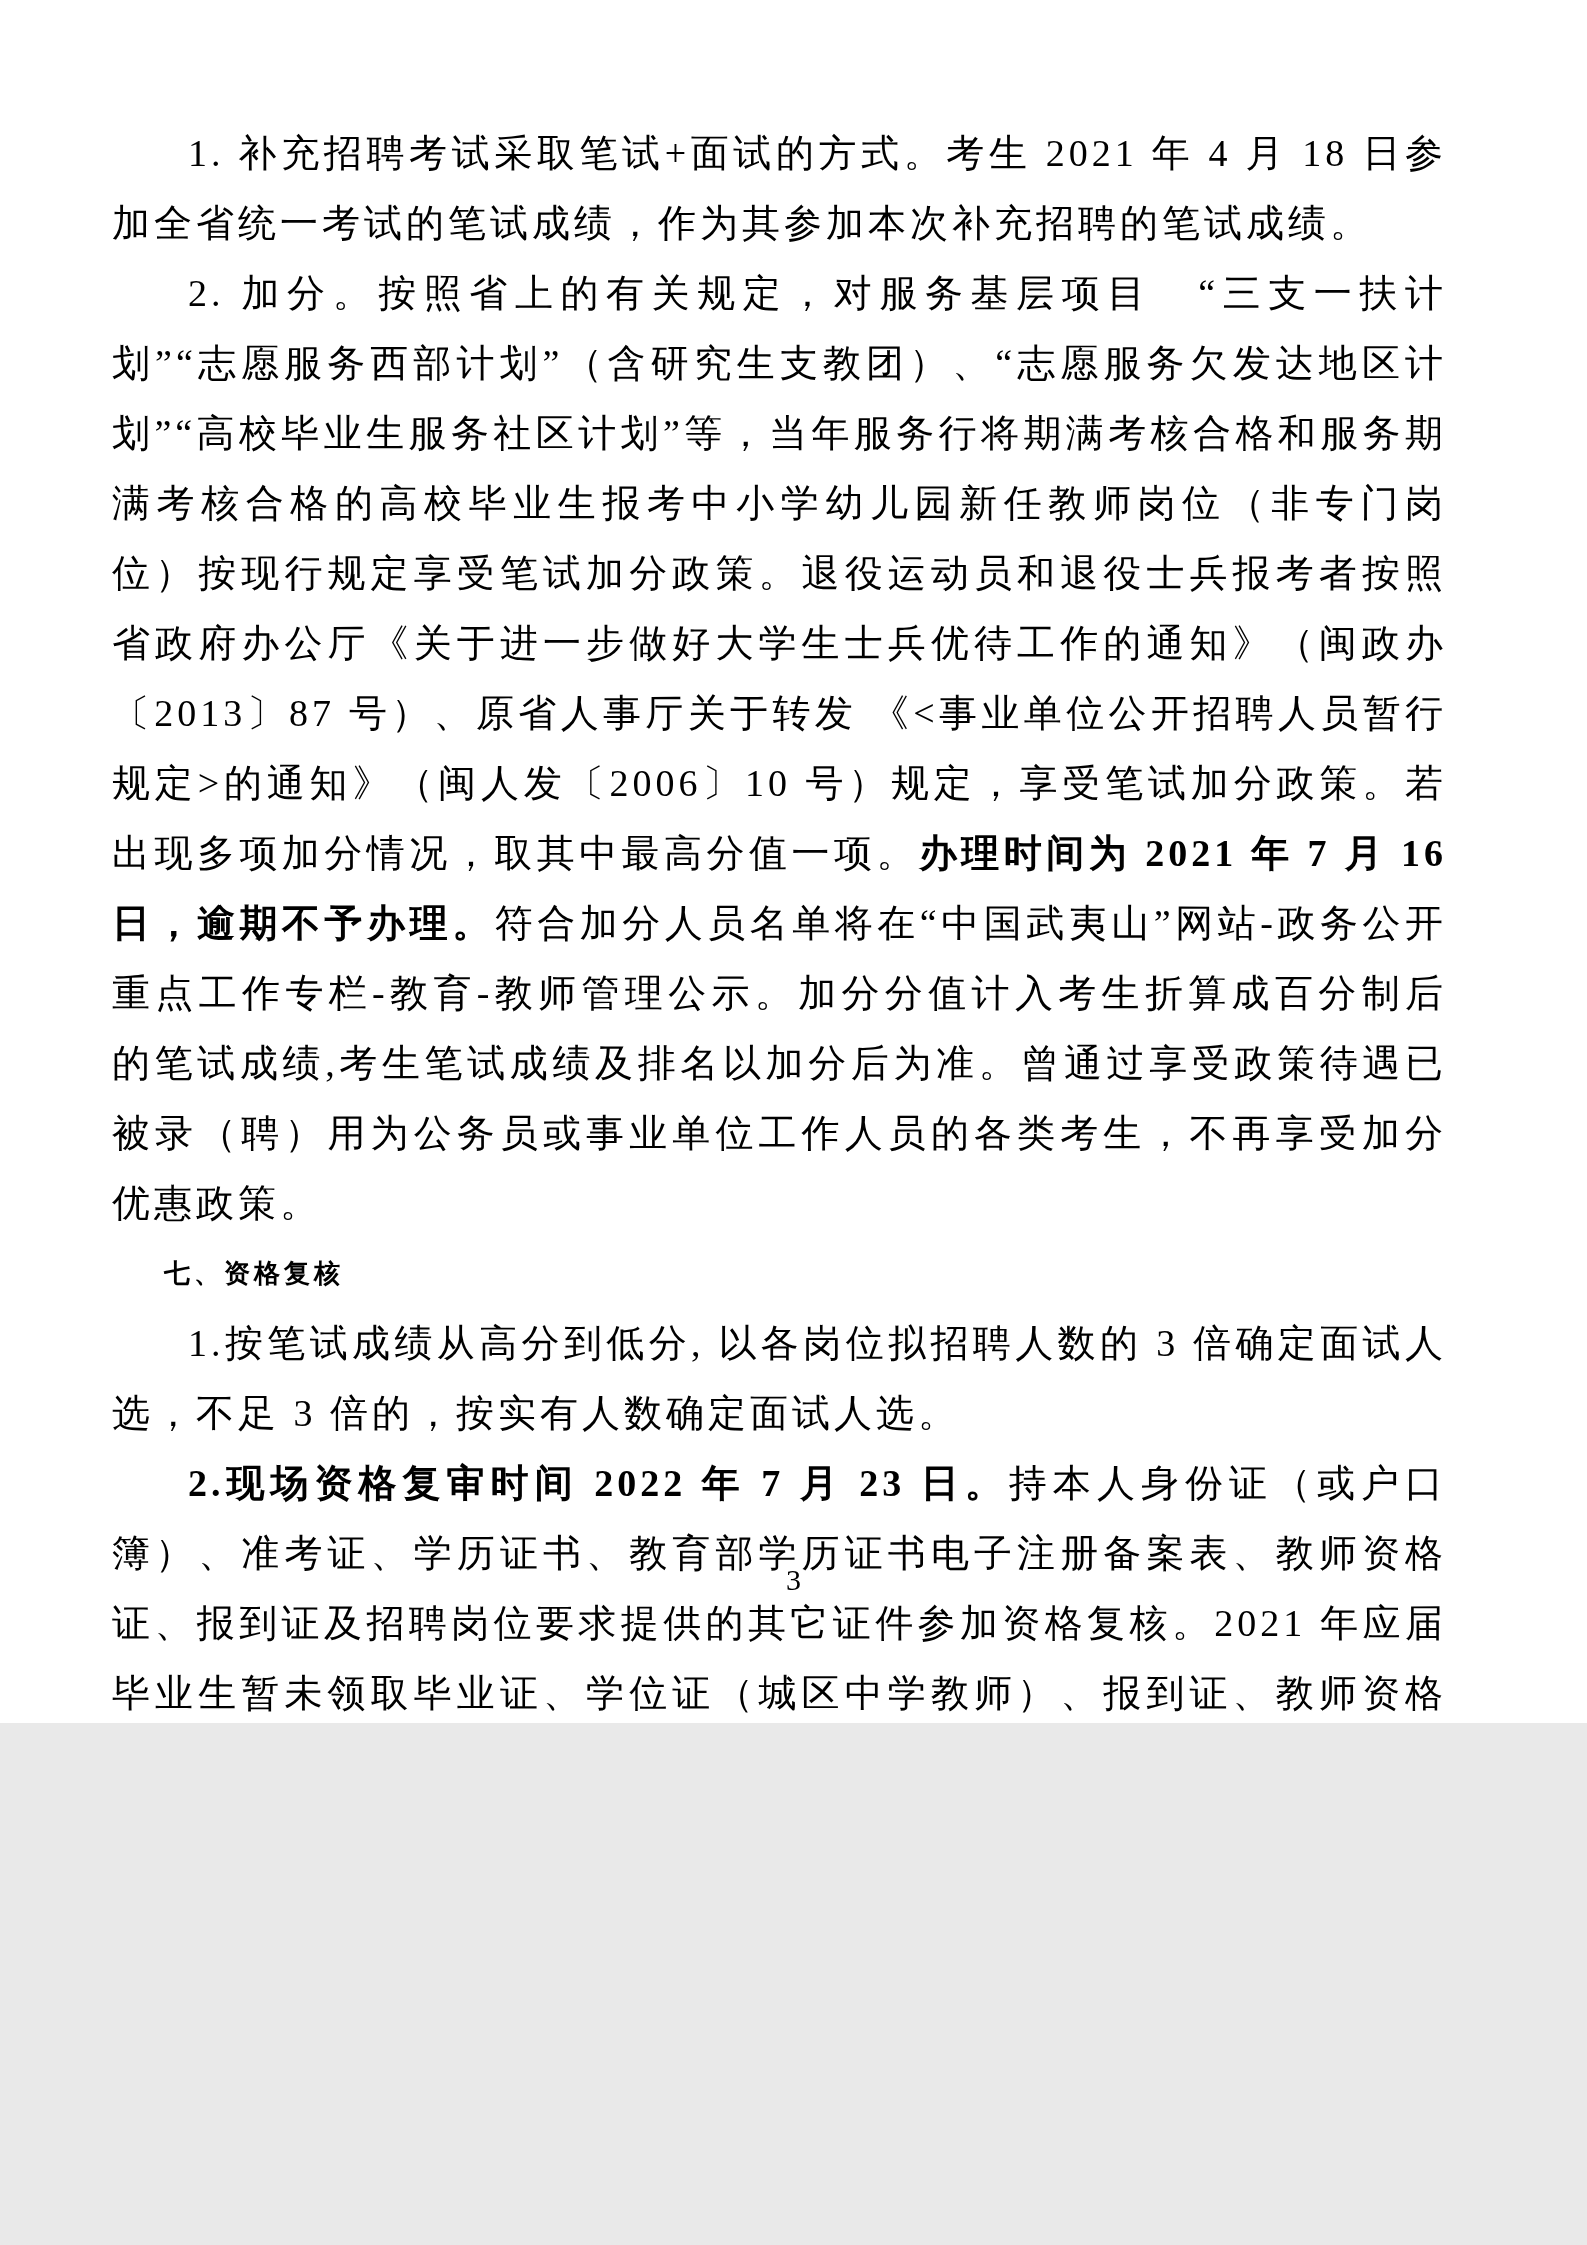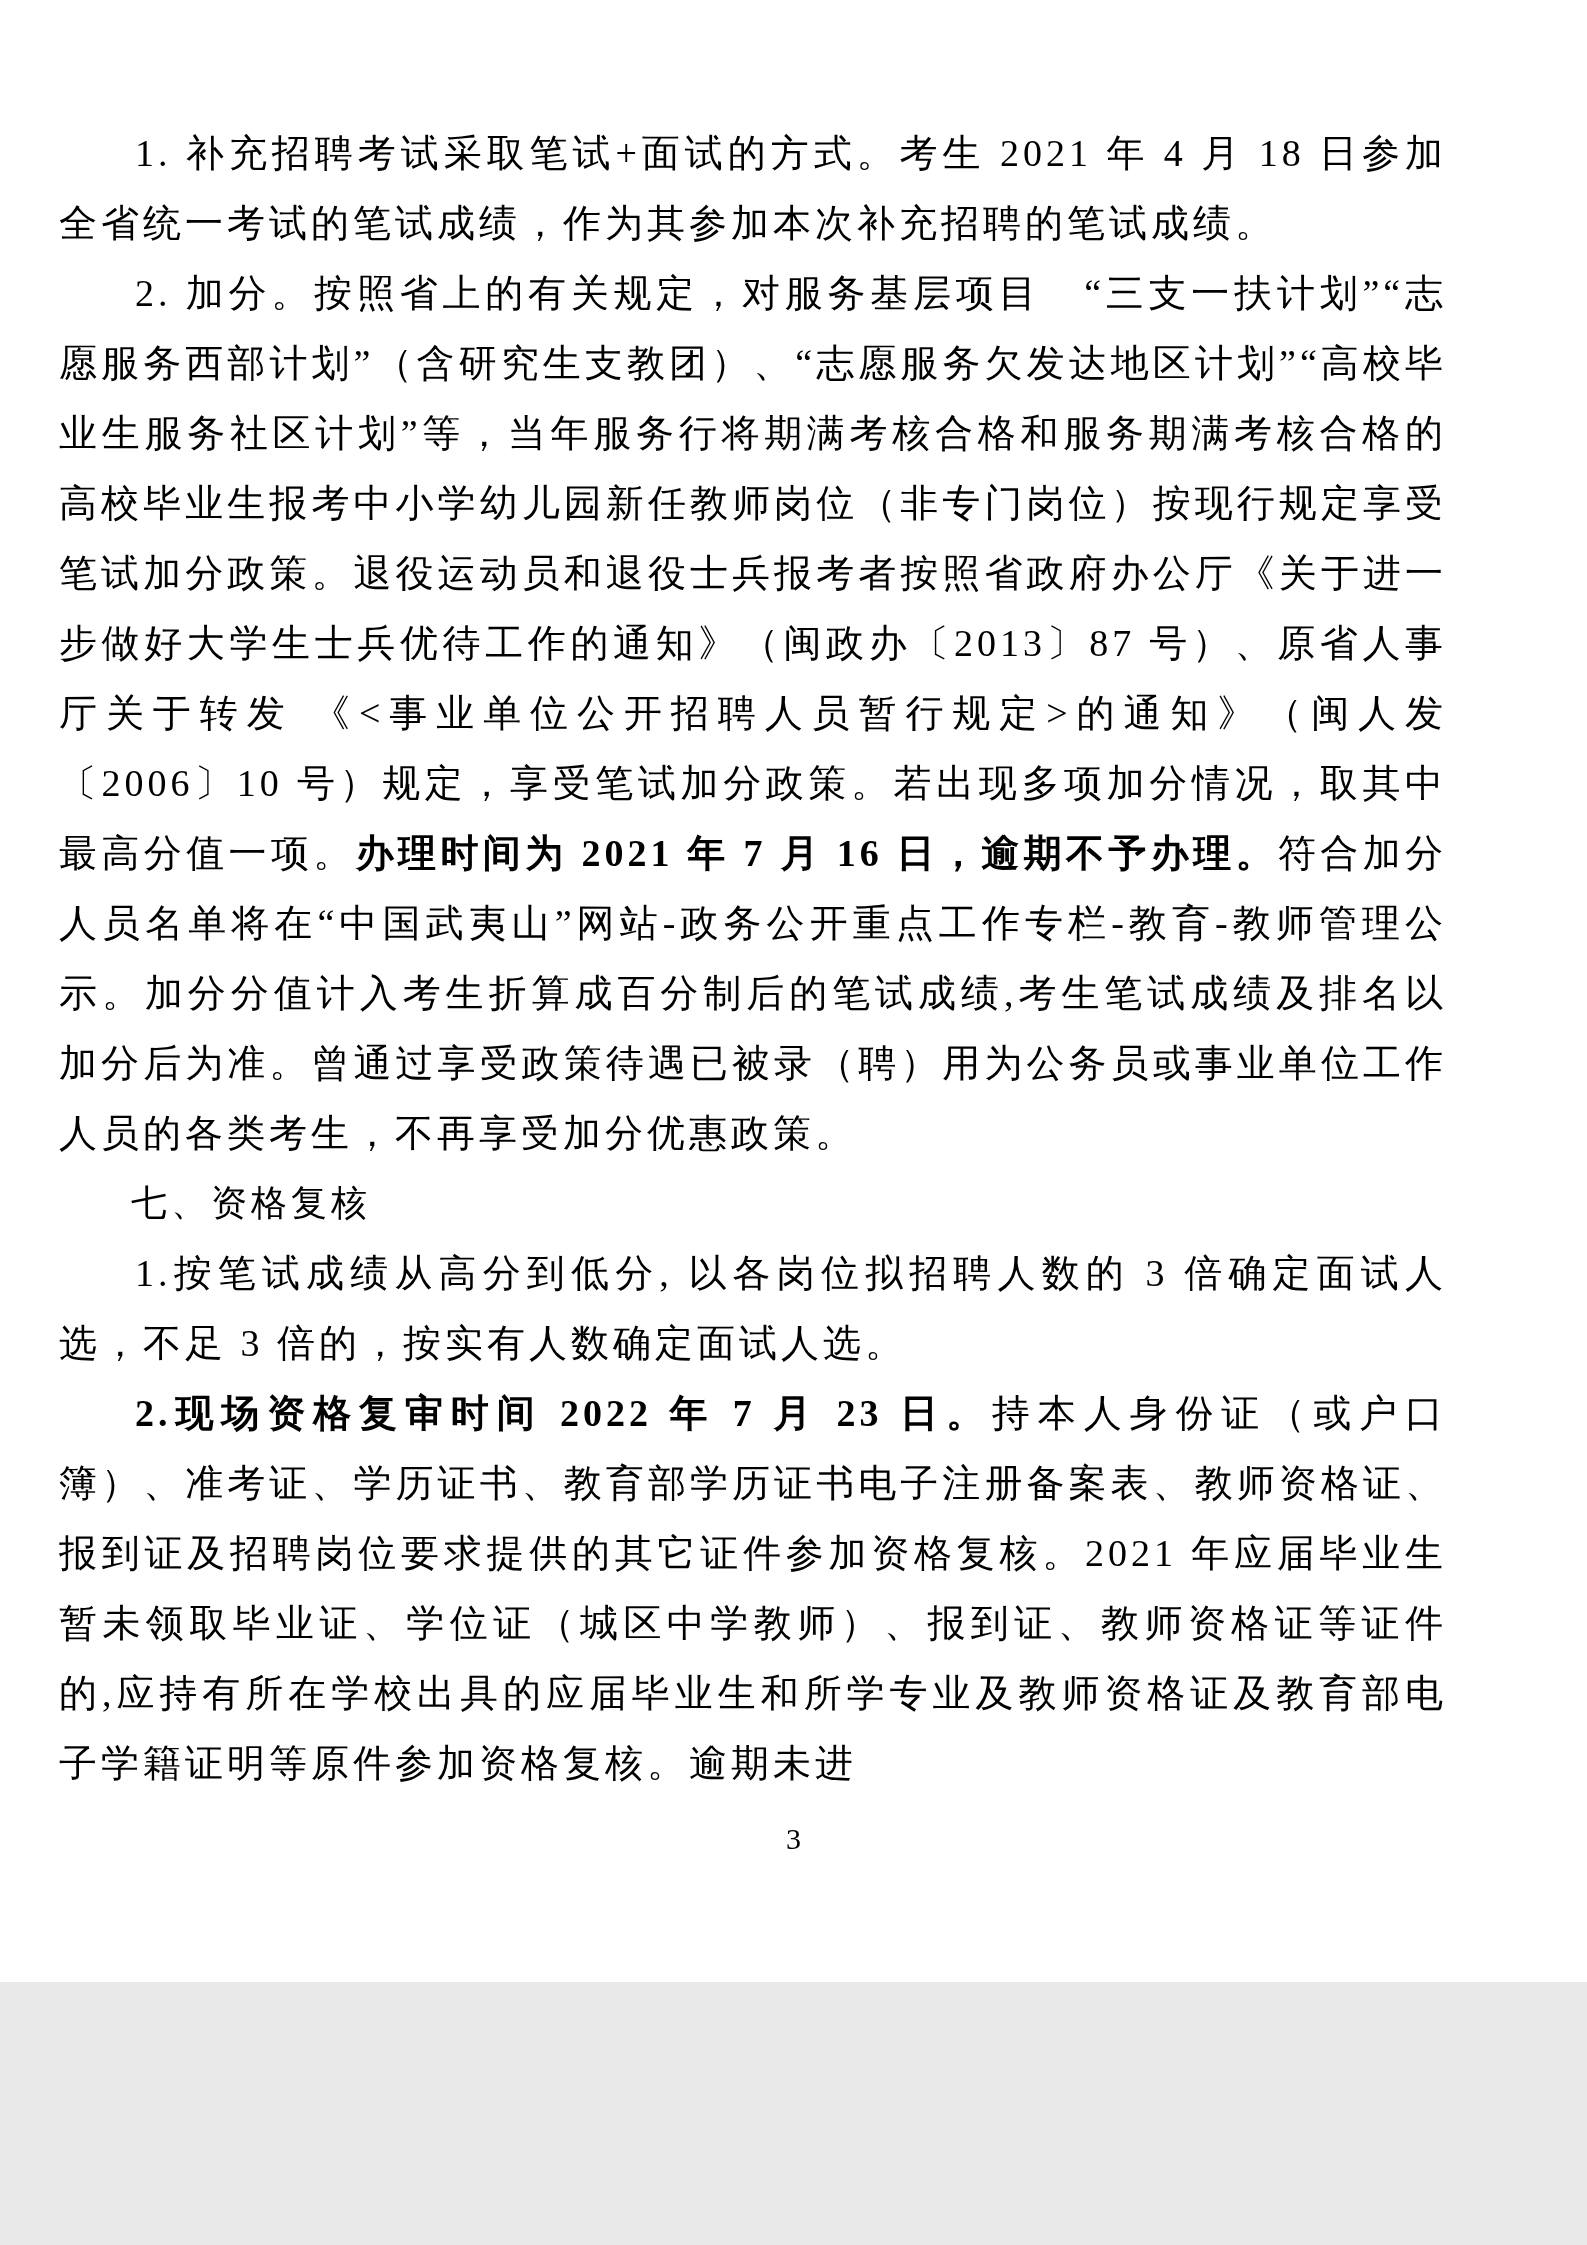--- a/index.html
+++ b/index.html
@@ -1,43 +1,43 @@
 <!DOCTYPE html>
 <html><head>
 <meta charset="utf-8">
 <style>
   html,body{margin:0;padding:0;background:#e9e9e9;}
   .page{
     position:relative;
-    width:1587px;height:1982px;
+    width:1587px;height:1723px;
     margin:0 auto;
     background:#ffffff;
     box-sizing:border-box;
-    padding:118px 140px 0 59px;
+    padding:118px 140px 0 112px;
     overflow:hidden;
   }
   .body-text{
     font-family:"Liberation Serif","DejaVu Serif",serif;
     font-size:38px;
     line-height:70px;
     color:#000000;
     letter-spacing:4px;
     text-align:justify;
     text-align-last:left;
   }
   .para{
     margin:0;
     text-indent:2em;
   }
   .section-heading{
     margin:0;
     text-indent:2em;
     font-family:"Liberation Sans","DejaVu Sans",sans-serif;
-    font-weight:normal;
-    font-size:36px;
+    font-weight:bold;
+    font-size:26px;
     line-height:70px;
     letter-spacing:4px;
   }
   .run-bold{
     font-weight:bold;
   }
   .page-number{
     position:absolute;
     left:0;
     bottom:128px;

